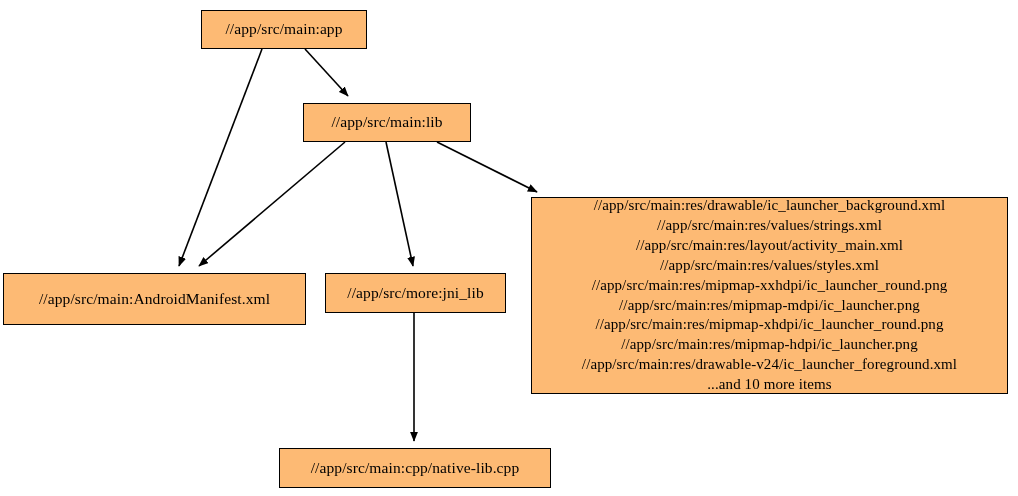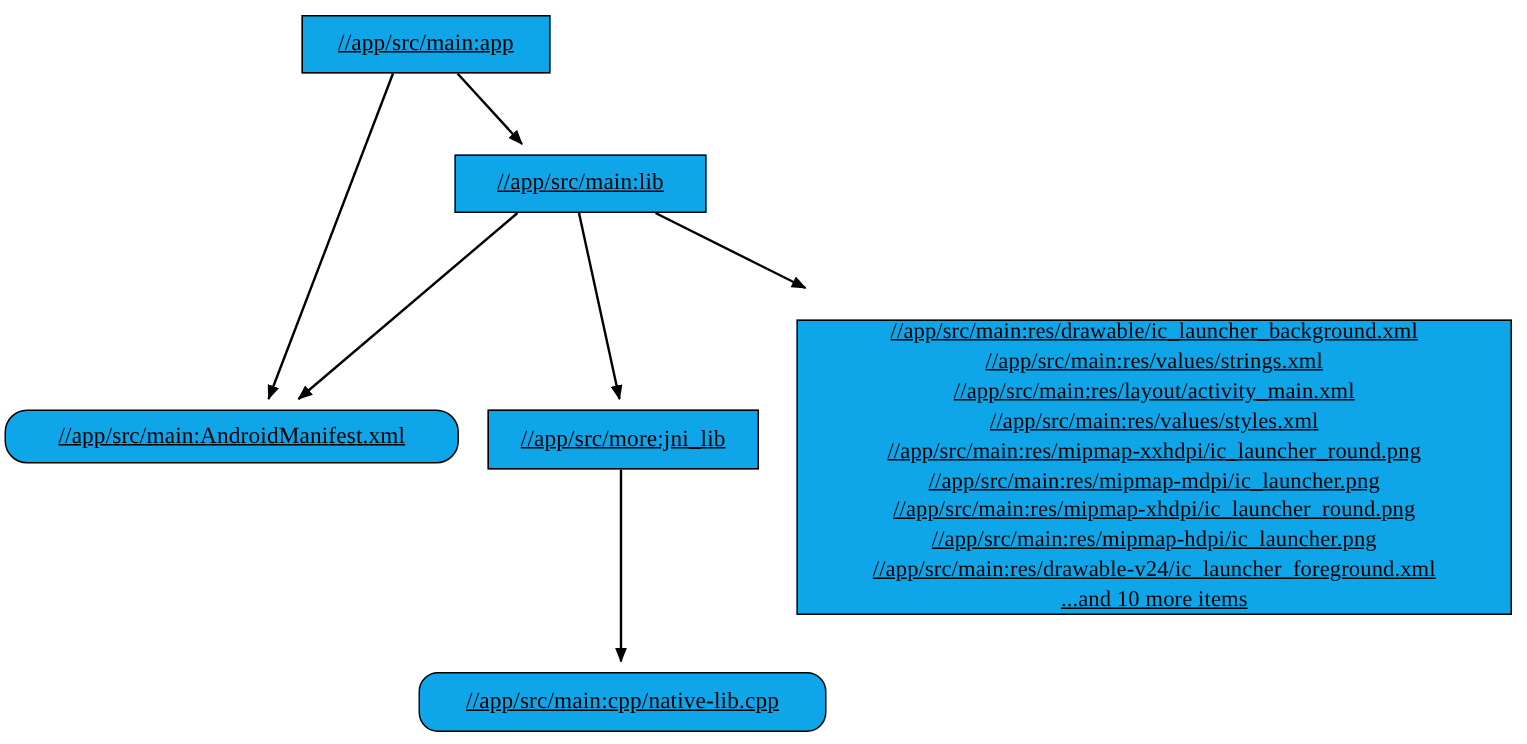--- a/index.html
+++ b/index.html
@@ -20,51 +20,49 @@
     left: 0;
     top: 0;
     width: 1018px;
     height: 496px;
     pointer-events: none;
   }
   .node {
     position: absolute;
     box-sizing: border-box;
     border: 1px solid #000000;
-    background: #0ea5e9;
+    background: #fdba74;
     display: flex;
     align-items: center;
     justify-content: center;
     color: #000000;
     white-space: nowrap;
-    text-decoration: underline;
   }
   .node-label {
     font-size: 15.5px;
     line-height: 1.05;
     text-align: center;
     letter-spacing: 0.1px;
   }
   .node-multiline {
     align-items: center;
     justify-content: center;
-    margin-top: 16px;
   }
   .node-multiline .node-label {
     white-space: pre-line;
     line-height: 1.33;
     font-size: 15px;
   }
 
   
   #node-app            { left: 201px; top: 10px;  width: 166px; height: 39px; }
   #node-lib            { left: 303px; top: 103px; width: 168px; height: 39px; }
-  #node-manifest       { left: 3px;   top: 273px; width: 303px; height: 36px; border-radius: 15px; }
+  #node-manifest       { left: 3px;   top: 273px; width: 303px; height: 52px; }
   #node-jni-lib        { left: 325px; top: 273px; width: 181px; height: 40px; }
-  #node-native-lib     { left: 279px; top: 448px; width: 272px; height: 40px; border-radius: 13px; }
+  #node-native-lib     { left: 279px; top: 448px; width: 272px; height: 40px; }
   #node-res-group      { left: 531px; top: 197px; width: 477px; height: 197px; }
 </style>
 </head>
 <body>
 
 <div id="canvas">
 
   <svg id="edges" viewBox="0 0 1018 496" width="1018" height="496">
     <defs>
       <marker id="arrowhead" markerWidth="10" markerHeight="8" refX="9.2" refY="4" orient="auto" markerUnits="userSpaceOnUse">

